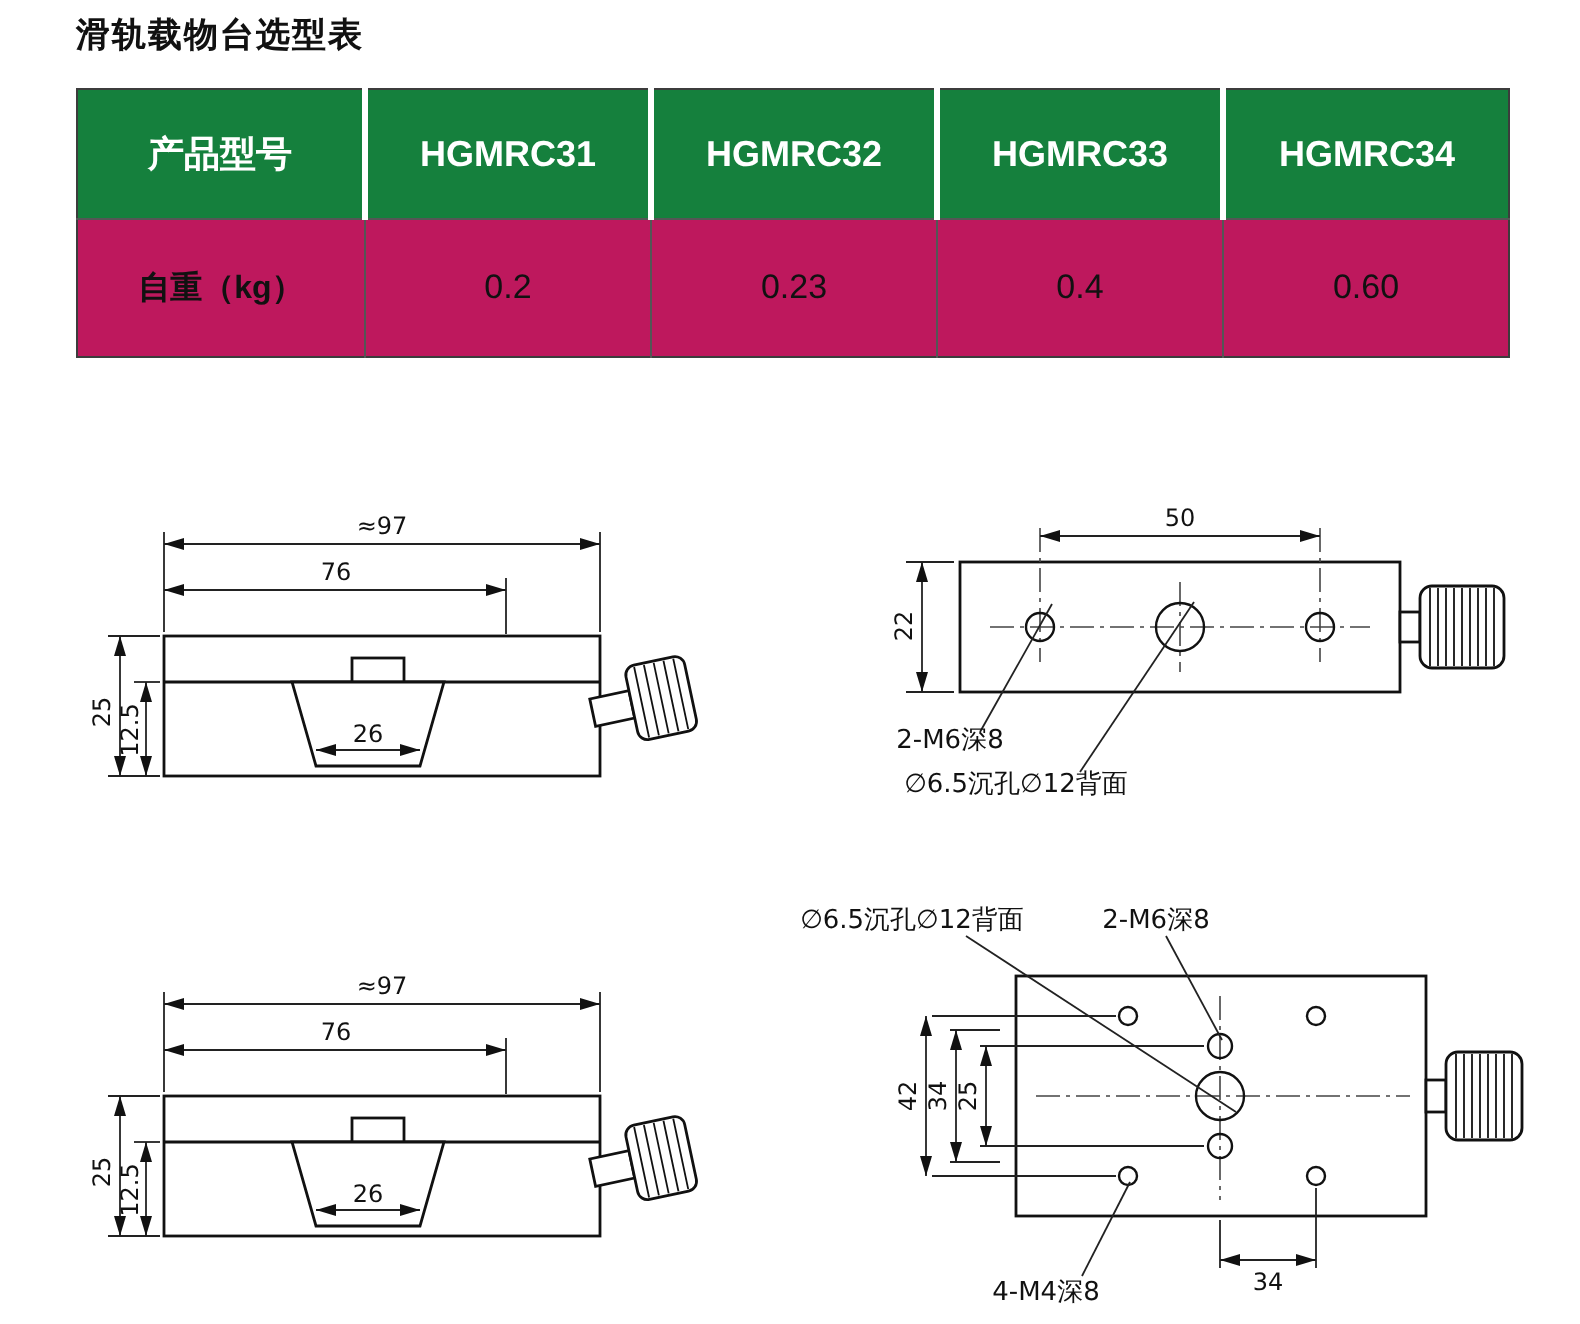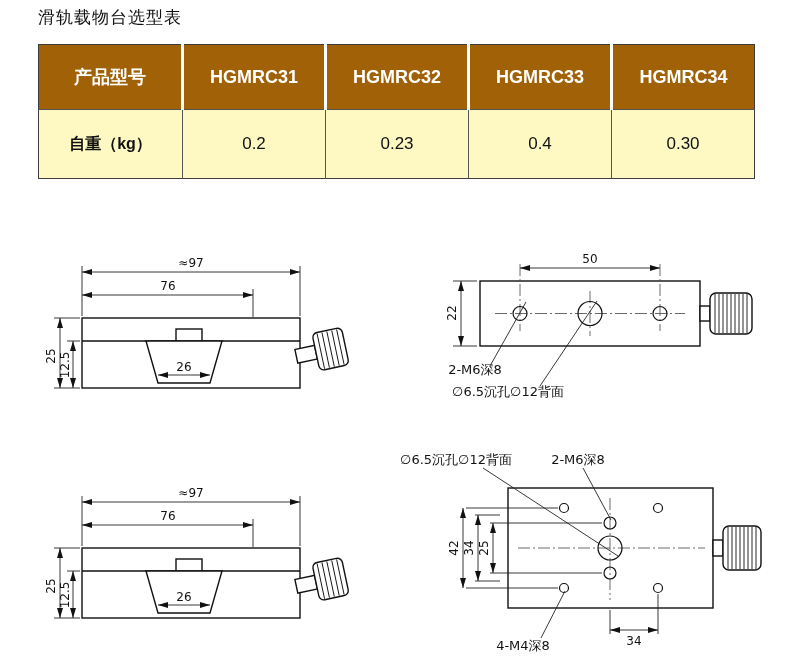--- a/index.html
+++ b/index.html
@@ -2,35 +2,35 @@
 <html><head>
 <meta charset="utf-8">
 <style>
   html,body { margin:0; padding:0; background:#fff; }
   .page {
     position:relative; width:790px; height:662px; background:#ffffff;
     font-family:"Liberation Sans", sans-serif; color:#111; overflow:hidden;
   }
   .page-title {
     position:absolute; left:38px; top:6px;
-    font-size:17px; font-weight:400; letter-spacing:1px;
+    font-size:17px; font-weight:700; letter-spacing:1px;
   }
   .sel-table {
     position:absolute; left:38px; top:44px;
     border-collapse:collapse; table-layout:fixed; width:717px;
     border:1.5px solid #3c3c3c;
   }
   .sel-table thead th {
-    background:#a16207; color:#fff; font-size:18px; font-weight:700;
+    background:#15803d; color:#fff; font-size:18px; font-weight:700;
     height:62px; text-align:center; border-left:3px solid #ffffff;
   }
   .sel-table thead th:first-child { border-left:none; width:140px; }
   .sel-table tbody td {
     height:66px; text-align:center; font-size:17px;
-    border-left:1px solid #555; border-top:1px solid #555; background:#fef9c3;
+    border-left:1px solid #555; border-top:1px solid #555; background:#be185d;
   }
   .sel-table tbody td:first-child { border-left:none; font-weight:700; font-size:16px; }
   .section-heading {
     position:absolute; left:38px; font-size:15px; font-weight:700;
   }
   .section-heading span {
     display:inline-block; border-bottom:2px solid #000; padding:0 10px 1px 0;
   }
   svg.drawing { position:absolute; overflow:visible; }
   .ln   { stroke:#111; stroke-width:1.4; fill:none; }
@@ -58,21 +58,21 @@
         <th>HGMRC33</th>
         <th>HGMRC34</th>
       </tr>
     </thead>
     <tbody>
       <tr>
         <td>自重（kg）</td>
         <td>0.2</td>
         <td>0.23</td>
         <td>0.4</td>
-        <td>0.30</td>
+        <td>0.60</td>
       </tr>
     </tbody>
   </table>
 
 
   <svg class="drawing" width="330" height="180" viewBox="0 0 330 180" style="left:42px; top:238px;">
     <defs>
       <marker id="arwA" markerWidth="11" markerHeight="8" refX="10" refY="3" orient="auto-start-reverse" markerUnits="userSpaceOnUse">
         <path d="M0,0 L10,3 L0,6 Z" fill="#111"></path>
       </marker>

